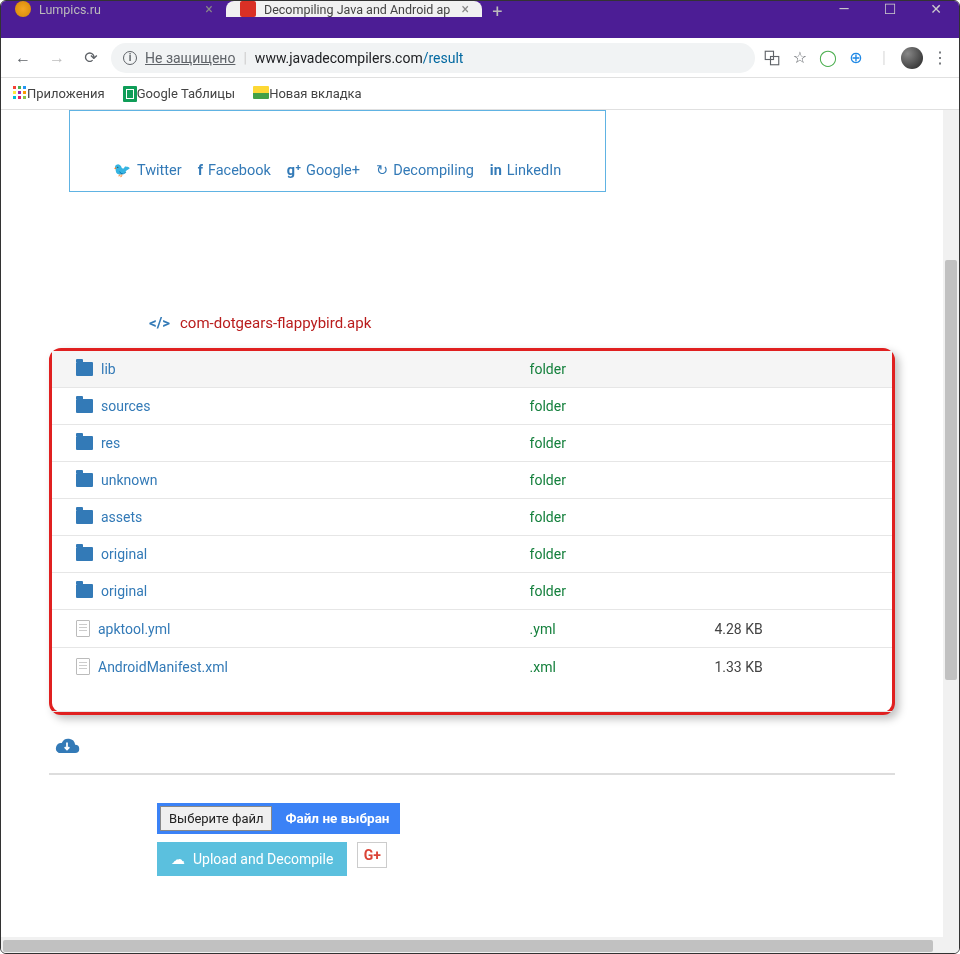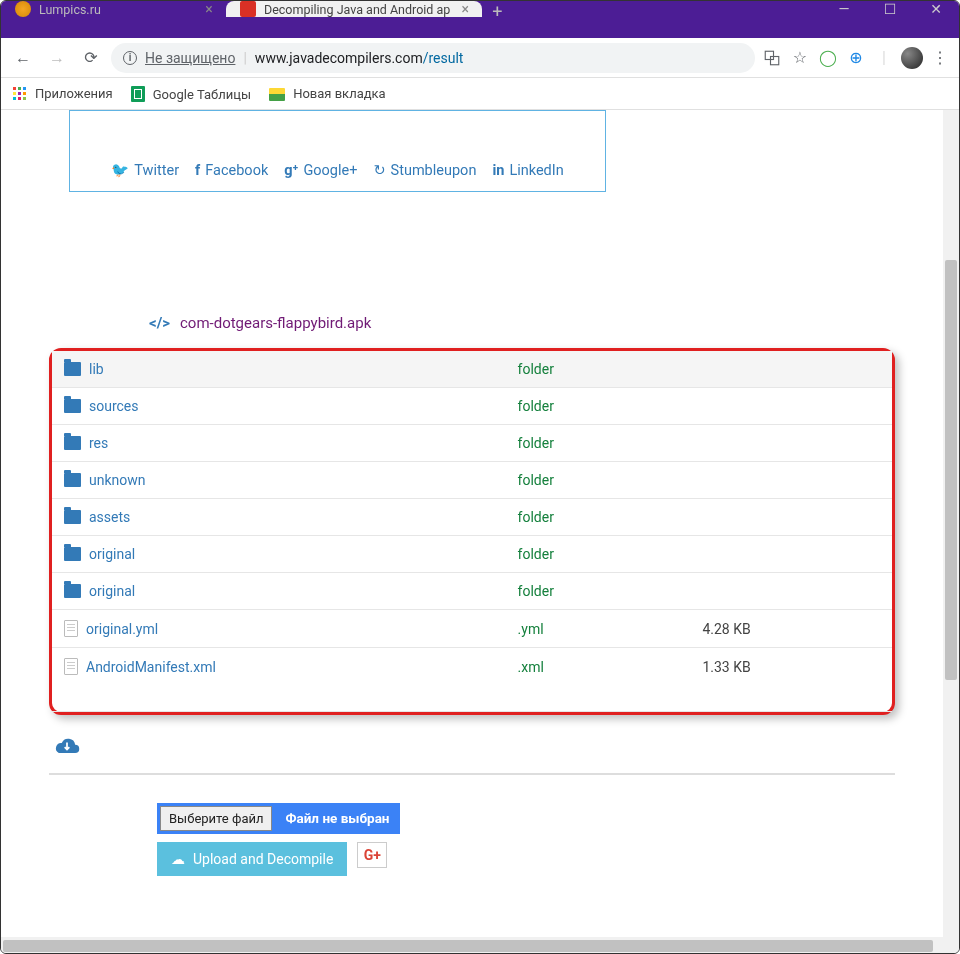--- a/index.html
+++ b/index.html
@@ -22,21 +22,21 @@
 .navbtn.dis { color: #bdbdbd; }
 .urlbar { flex: 1; height: 30px; background: #f1f3f4; border-radius: 15px; display: flex; align-items: center; padding: 0 12px; gap: 8px; font-size: 14px; color: #5f6368; }
 .urlbar .secure { color: #5f6368; text-decoration: underline; }
 .urlbar .sep { color: #ccc; }
 .urlbar .path { color: #202124; }
 .xicon { width: 22px; height: 22px; display: flex; align-items: center; justify-content: center; color: #5f6368; font-size: 16px; }
 .avatar { width: 22px; height: 22px; border-radius: 50%; background: radial-gradient(circle at 30% 30%, #888, #222); }
 
 
 .bmbar { height: 32px; background: #fff; display: flex; align-items: center; padding: 0 12px; gap: 18px; border-bottom: 1px solid #e0e0e0; font-size: 13px; color: #444; }
-.bm { display: flex; align-items: flex-end; gap: 8px; }
+.bm { display: flex; align-items: flex-start; }
 .grid9 { width: 14px; height: 14px; display: grid; grid-template-columns: repeat(3,3px); grid-template-rows: repeat(3,3px); gap: 2px; }
 .grid9 span { background: #f44336; }
 .grid9 span:nth-child(2){background:#4caf50}.grid9 span:nth-child(3){background:#2196f3}.grid9 span:nth-child(4){background:#ffeb3b}.grid9 span:nth-child(5){background:#9c27b0}.grid9 span:nth-child(6){background:#ff9800}.grid9 span:nth-child(7){background:#00bcd4}.grid9 span:nth-child(8){background:#e91e63}.grid9 span:nth-child(9){background:#8bc34a}
 
 
 .viewport { position: relative; height: calc(954px - 37px - 40px - 32px - 18px); overflow: hidden; }
 .scrollv { position: absolute; right: 0; top: 0; bottom: 0; width: 16px; background: #f1f1f1; }
 .thumbv { position: absolute; left: 2px; width: 12px; background: #c1c1c1; border-radius: 2px; top: 150px; height: 420px; }
 .scrollh { height: 18px; background: #f1f1f1; position: relative; }
 .thumbh { position: absolute; top: 3px; height: 12px; left: 2px; width: 930px; background: #c1c1c1; border-radius: 2px; }
@@ -46,28 +46,28 @@
 
 .socialbox { border: 1.5px solid #60b3e3; width: 537px; height: 82px; margin-left: 20px; position: relative; }
 .socials { position: absolute; bottom: 12px; left: 0; right: 0; display: flex; justify-content: center; gap: 16px; font-size: 14.5px; }
 .socials a { color: #337ab7; display: flex; align-items: center; gap: 5px; }
 
 .spacer { height: 106px; }
 
 
 .crumb { display: flex; align-items: center; gap: 10px; padding: 16px 18px; font-size: 15px; }
 .crumb .code-icon { color: #337ab7; font-size: 15px; font-weight: bold; margin-left: 82px; }
-.crumb a { color: #701a75; text-align: right; }
+.crumb a { color: #b91c1c; text-align: right; }
 
 
 .filebox { border: 3px solid #e02020; border-radius: 12px; padding: 0; position: relative; box-shadow: 4px 4px 8px rgba(0,0,0,0.25); background: #fff; }
 .ftable { width: 100%; border-collapse: collapse; font-size: 14px; }
 .ftable tr { border-bottom: 1px solid #e6e6e6; }
 .ftable tr:first-child { background: #f5f5f5; }
-.ftable td { padding: 10px 12px; vertical-align: middle; }
+.ftable td { padding: 10px 24px; vertical-align: middle; }
 .ftable td:first-child { width: 54%; }
 .ftable td:nth-child(2) { width: 22%; color: #15803d; }
 .ftable td:nth-child(3) { color: #444; }
 .fname { color: #337ab7; display: flex; align-items: center; gap: 8px; }
 .folder-icon { width: 17px; height: 14px; background: #337ab7; border-radius: 1px; position: relative; }
 .folder-icon::before { content: ""; position: absolute; top: -3px; left: 0; width: 7px; height: 3px; background: #337ab7; border-radius: 1px 1px 0 0; }
 .file-icon { width: 14px; height: 17px; border: 1px solid #bbb; background: #fff; position: relative; border-radius: 1px; }
 .file-icon::before { content: ""; position: absolute; top: 3px; left: 2px; right: 2px; height: 1px; background: #ccc; box-shadow: 0 3px 0 #ccc, 0 6px 0 #ccc; }
 .ftable tbody tr:last-child td { padding-bottom: 36px; border-bottom: none; }
 
@@ -167,21 +167,21 @@
         <a>
             <span style="font-weight:bold">f</span>
             <span>Facebook</span>
           </a>
         <a>
             <span style="font-weight:bold">g⁺</span>
             <span>Google+</span>
           </a>
         <a>
             <span>↻</span>
-            <span>Stumbleupon</span>
+            <span>Decompiling</span>
           </a>
         <a>
             <span style="font-weight:bold">in</span>
             <span>LinkedIn</span>
           </a>
       </div>
     </div>
 
     <div class="spacer"></div>
 
@@ -260,21 +260,21 @@
                   <span>original</span>
                 </span>
               </td>
               <td>folder</td>
               <td></td>
             </tr>
             <tr>
               <td>
                 <span class="fname">
                   <span class="file-icon"></span>
-                  <span>original.yml</span>
+                  <span>apktool.yml</span>
                 </span>
               </td>
               <td>.yml</td>
               <td>4.28 KB</td>
             </tr>
             <tr>
               <td>
                 <span class="fname">
                   <span class="file-icon"></span>
                   <span>AndroidManifest.xml</span>

